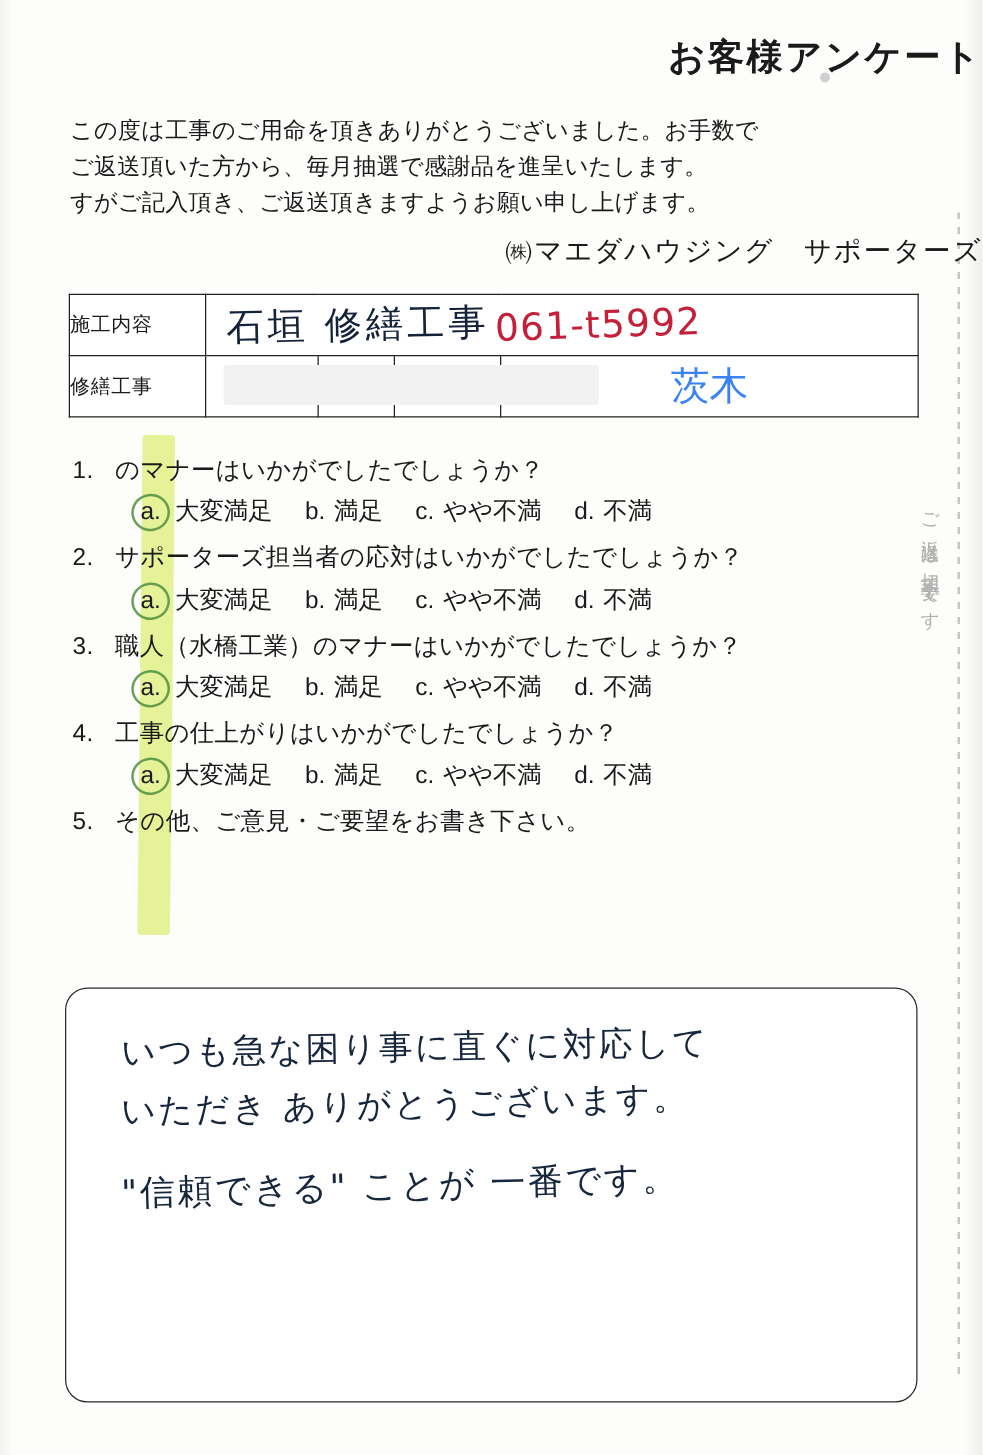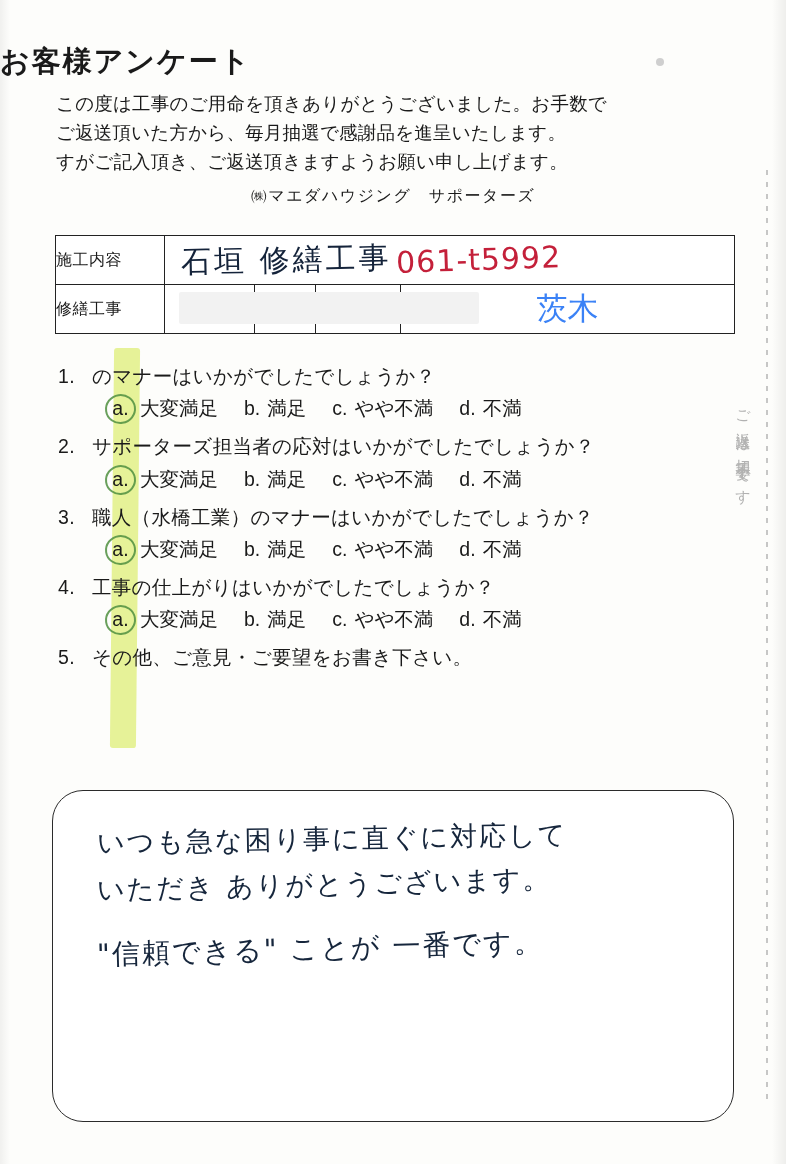--- a/index.html
+++ b/index.html
@@ -35,39 +35,39 @@
   }
   .dotted-margin {
     position: absolute;
     top: 170px; right: 18px;
     width: 2px; height: 930px;
     background-image: repeating-linear-gradient(to bottom, #9a9a9a 0 5px, transparent 5px 12px);
     opacity: .55;
   }
   .title {
     position: absolute;
-    top: 42px; left: 0; right: 0;
-    text-align: left;
+    top: 26px; left: 0; right: 0;
+    text-align: right;
     font-size: 29px;
     font-weight: bold;
     letter-spacing: 2px;
   }
   .intro {
     position: absolute;
     top: 90px; left: 56px;
     width: 650px;
     font-size: 18.5px;
     line-height: 1.56;
     letter-spacing: .2px;
   }
   .company {
     position: absolute;
     top: 186px; left: 0; right: 0;
-    text-align: center;
-    font-size: 16px;
+    text-align: right;
+    font-size: 22px;
     letter-spacing: 1.5px;
   }
   
   .info-table {
     position: absolute;
     top: 235px; left: 55px;
     width: 680px;
     border: 1.6px solid #222;
     border-collapse: collapse;
     background: #fff;
@@ -189,21 +189,21 @@
     transform: rotate(0.6deg);
     border-radius: 3px;
     pointer-events: none;
   }
   
   .comment-box {
     position: absolute;
     left: 52px; top: 790px;
     width: 680px; height: 330px;
     border: 1.6px solid #2b2b2b;
-    border-radius: 31px;
+    border-radius: 18px;
     background: #fff;
   }
   .comment-text {
     position: absolute;
     left: 44px; top: 28px;
     width: 600px;
     font-family: "DejaVu Sans", sans-serif;
     color: #16263c;
     font-size: 27px;
     line-height: 1.75;

